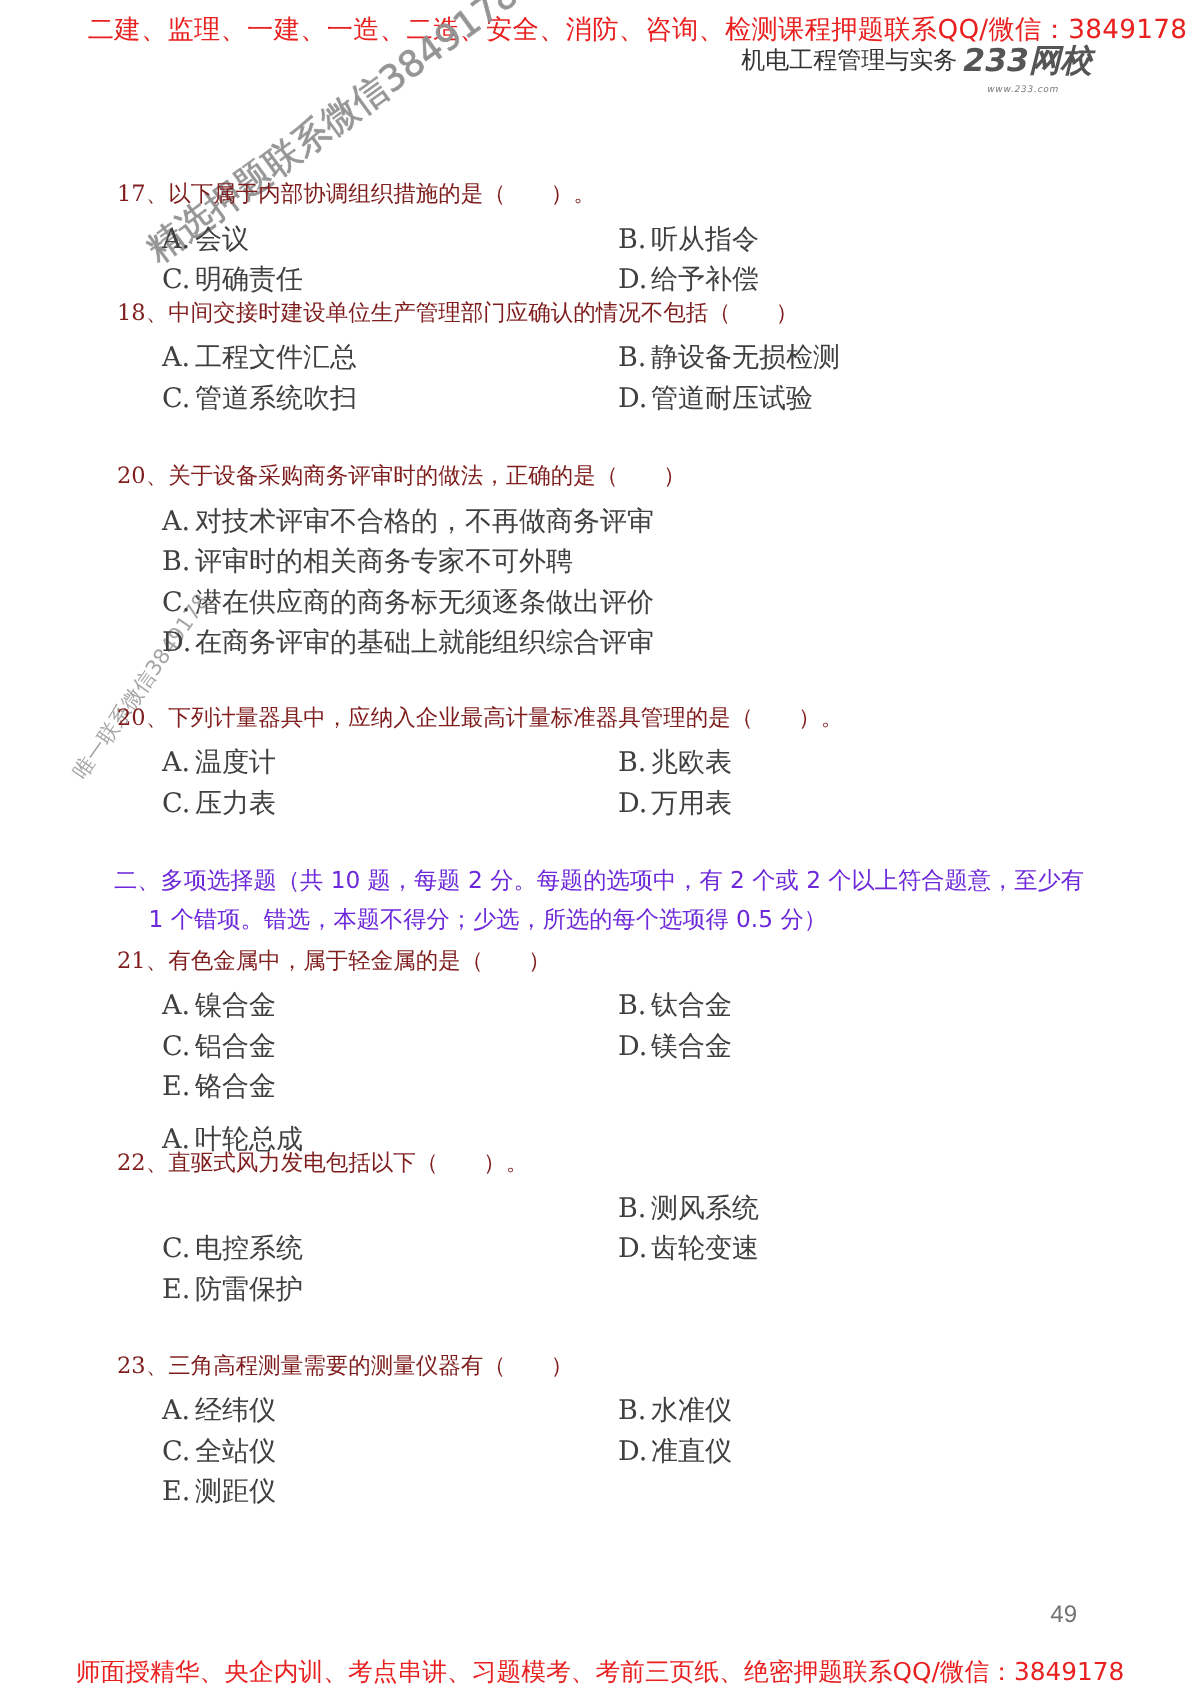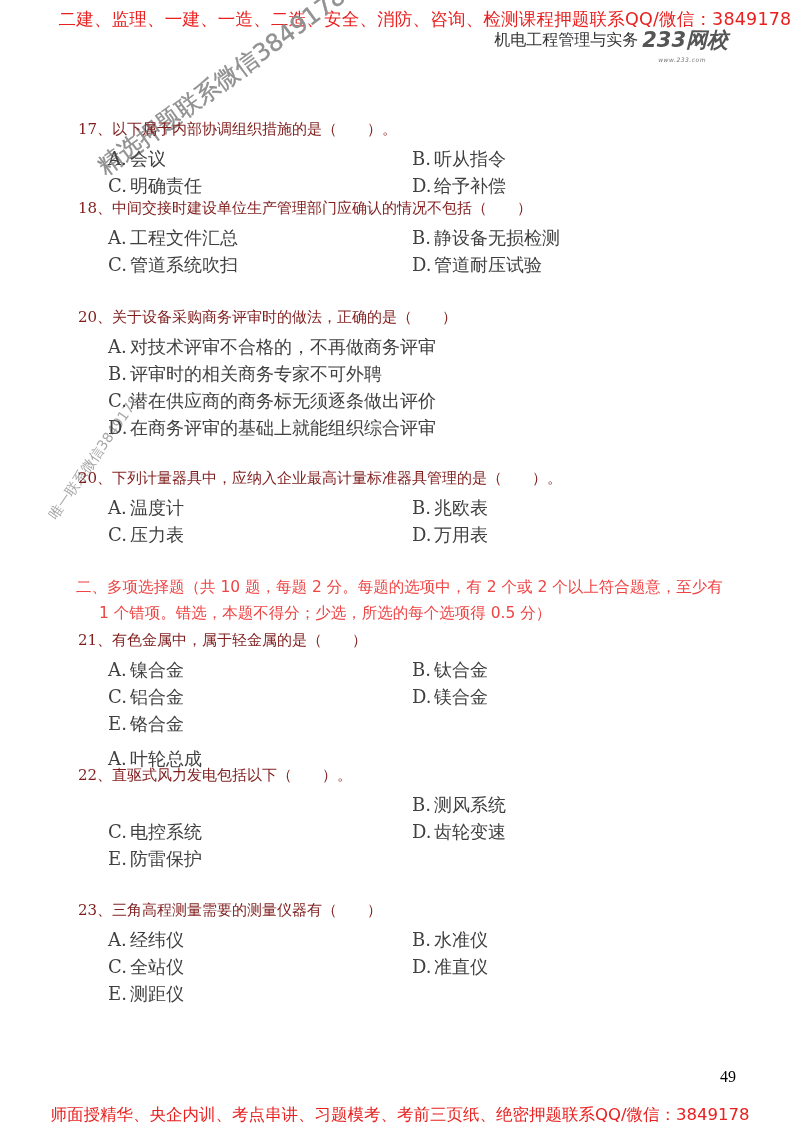--- a/index.html
+++ b/index.html
@@ -31,25 +31,25 @@
   .content { position: absolute; left: 0; top: 0; width: 800px; }
   .q-stem {
     position: absolute; left: 78px; font-size: 15px; white-space: nowrap; color: #7f1d1d;
   }
   .opt {
     position: absolute; font-size: 18px; white-space: nowrap; color: #404040;
   }
   .opt .letter { display: inline-block; width: 22px; }
   .section-title {
     position: absolute; left: 76px; font-size: 15.5px; white-space: nowrap;
-    font-family: "DejaVu Sans", "Liberation Sans", sans-serif; color: #ef4444;
+    font-family: "DejaVu Sans", "Liberation Sans", sans-serif; color: #6d28d9;
   }
   .page-number {
-    position: absolute; top: 1068px; right: 64px; font-size: 16px;
-    font-family: Liberation Serif, serif; color: #000000;
+    position: absolute; top: 1068px; right: 82px; font-size: 16px;
+    font-family: Liberation Sans, sans-serif; color: #737373;
   }
   .bottom-banner {
     position: absolute; top: 1104px; left: 0; width: 800px; text-align: center;
     color: #e8201f; font-family: "DejaVu Sans", "Liberation Sans", sans-serif;
     font-size: 16.5px; white-space: nowrap;
   }
   .watermark {
     position: absolute; color: rgba(90,90,90,0.55);
     font-family: "DejaVu Sans", "Liberation Sans", sans-serif;
     white-space: nowrap; transform-origin: left bottom; pointer-events: none;

